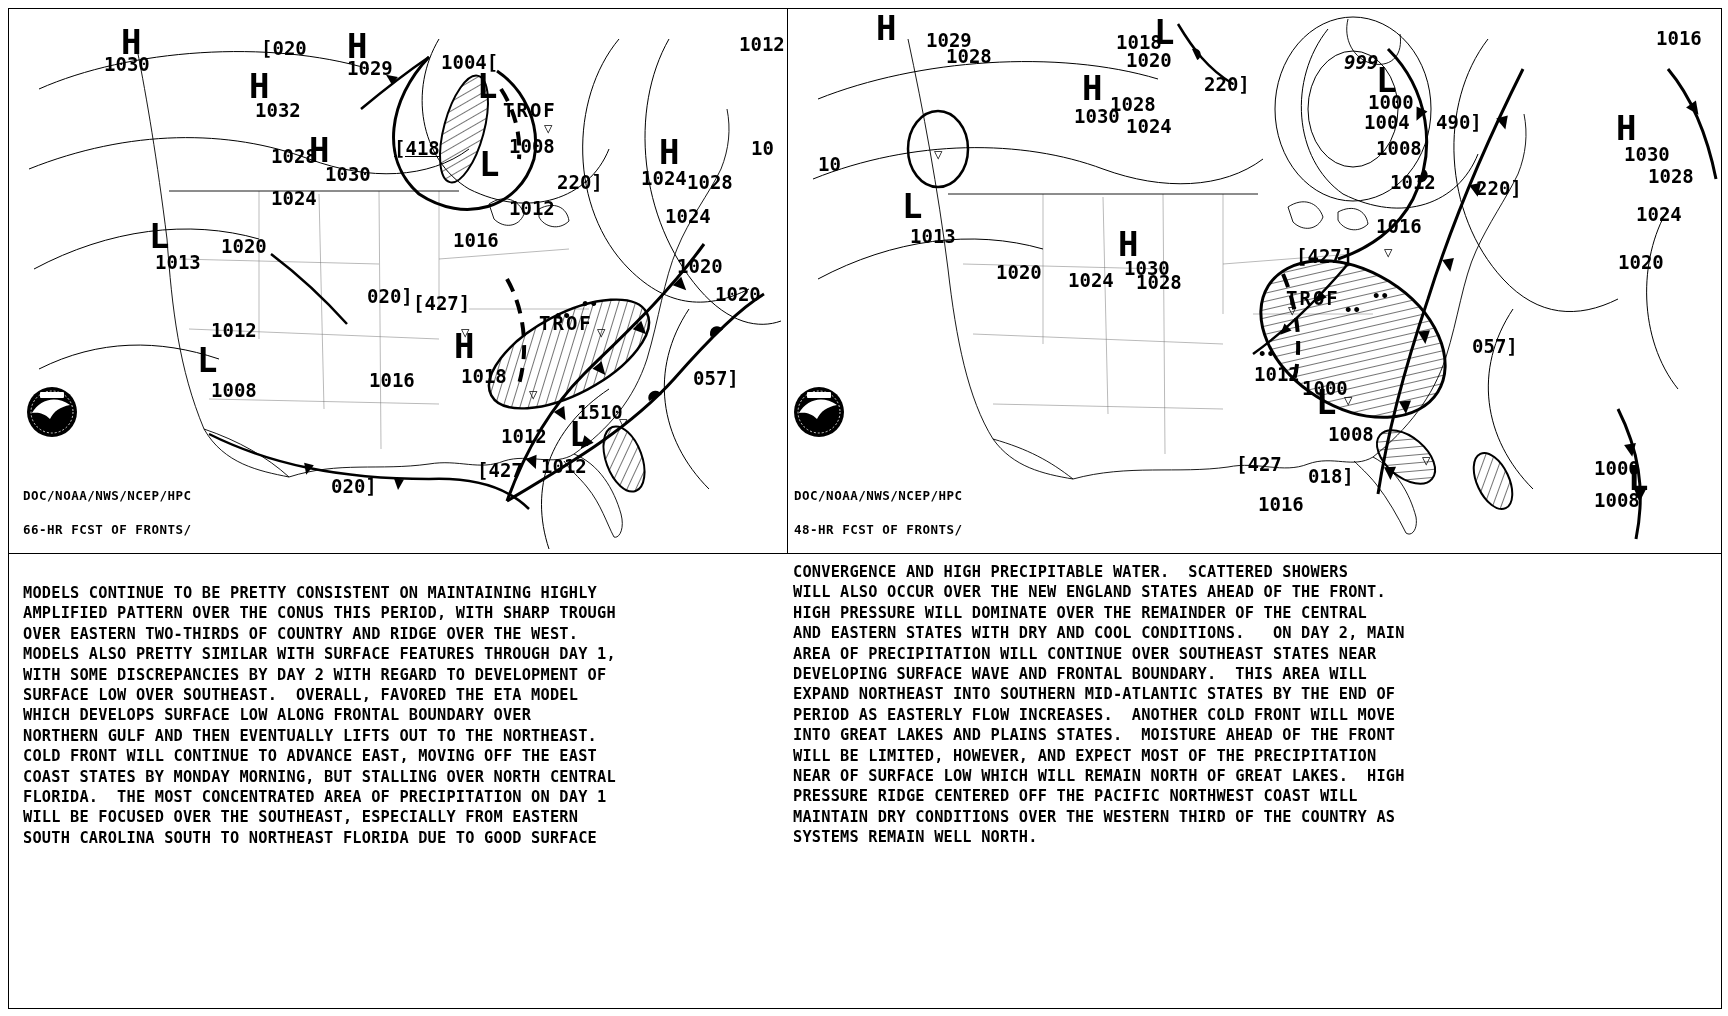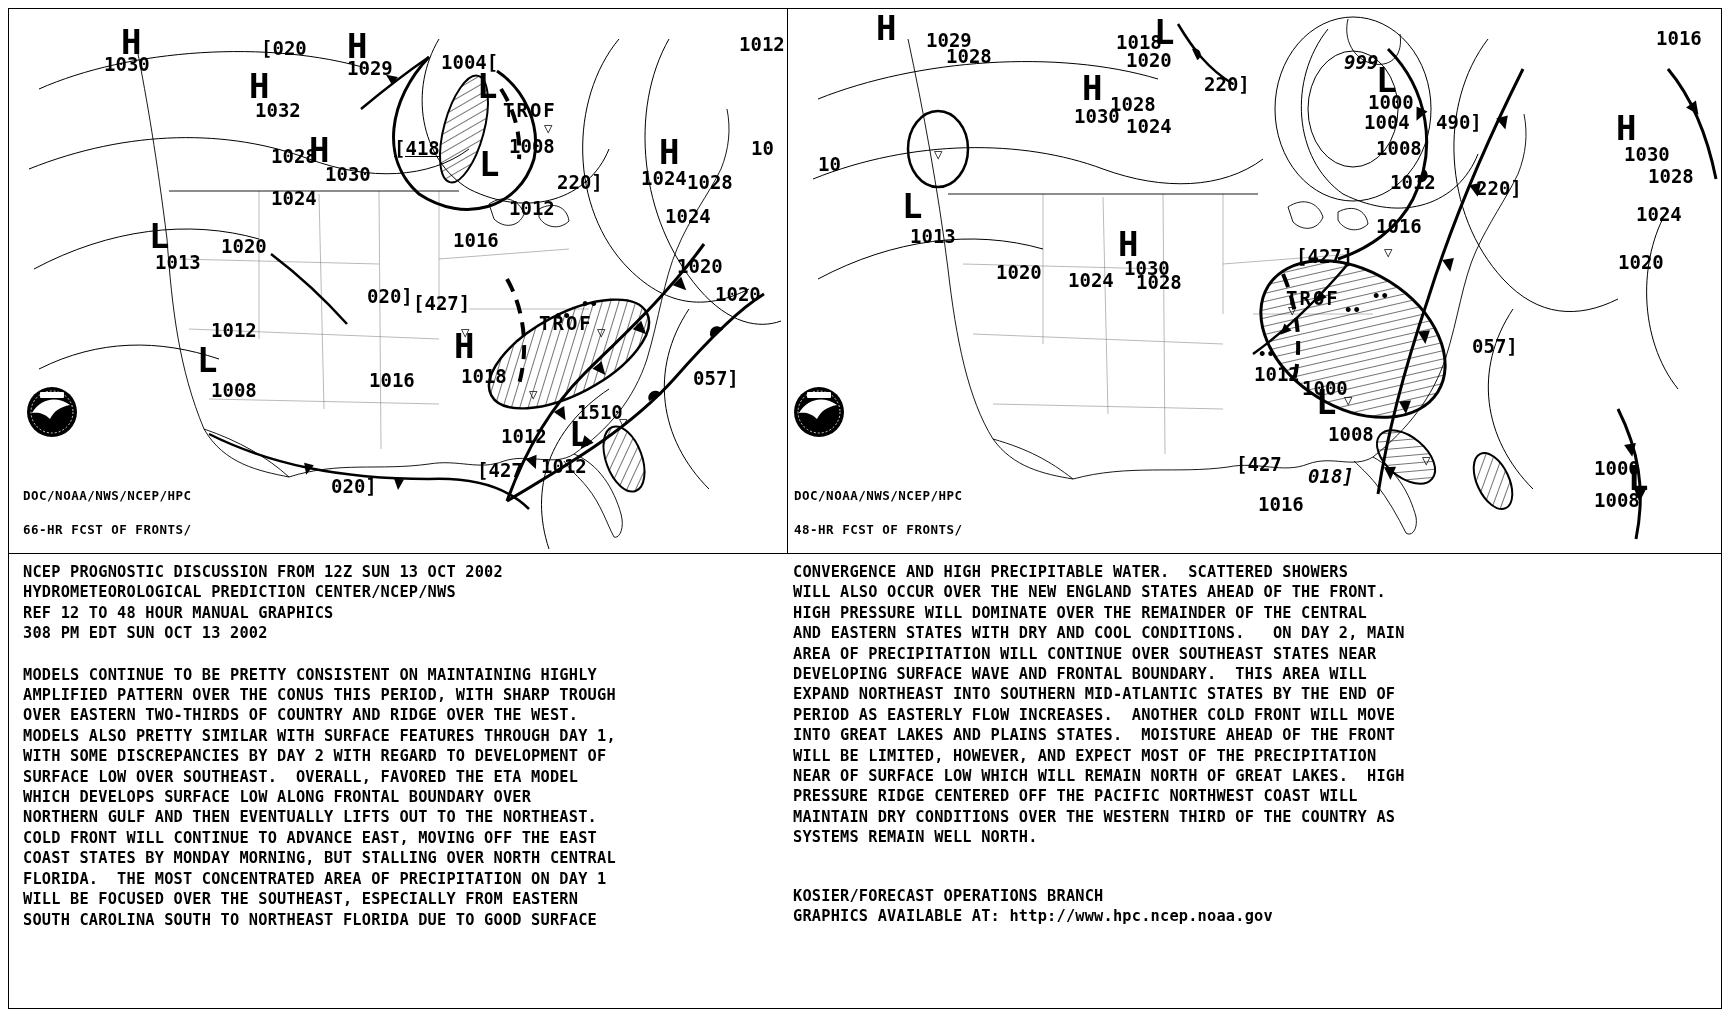--- a/index.html
+++ b/index.html
@@ -284,21 +284,21 @@
           <span class="ml p" style="left: 336px; top: 250px;">1030</span>
           <span class="ml p" style="left: 348px; top: 264px;">1028</span>
           <span class="ml b" style="left: 508px; top: 238px;">[427]</span>
           <span class="ml trof" style="left: 498px; top: 280px;">TROF</span>
           <span class="ml b" style="left: 684px; top: 328px;">057]</span>
           <span class="ml p" style="left: 466px; top: 356px;">1012</span>
           <span class="ml p" style="left: 514px; top: 370px;">1000</span>
           <span class="ml hl" style="left: 528px; top: 376px;">L</span>
           <span class="ml p" style="left: 540px; top: 416px;">1008</span>
           <span class="ml b" style="left: 448px; top: 446px;">[427</span>
-          <span class="ml b" style="left: 520px; top: 458px; font-style: italic;">018]</span>
+          <span class="ml b" style="left: 520px; top: 458px;">018]</span>
           <span class="ml p" style="left: 470px; top: 486px;">1016</span>
           <span class="ml p" style="left: 806px; top: 450px;">1000</span>
           <span class="ml hl" style="left: 840px; top: 452px;">L</span>
           <span class="ml p" style="left: 806px; top: 482px;">1008</span>
           <span class="ml sym" style="left: 596px; top: 236px;">▽</span>
           <span class="ml sym" style="left: 500px; top: 294px;">▽</span>
           <span class="ml sym" style="left: 556px; top: 384px;">▽</span>
           <span class="ml sym" style="left: 634px; top: 444px;">▽</span>
           <span class="ml sym" style="left: 146px; top: 138px;">▽</span>
           <span class="ml sym" style="left: 556px; top: 294px;">••</span>
@@ -319,24 +319,20 @@
         
         
         
         
       </div>
     </div>
   </div>
 
   <div class="discussion">
     <div class="col leftcol">
-      <pre>NCEP PROGNOSTIC DISCUSSION FROM 12Z SUN 13 OCT 2002
-HYDROMETEOROLOGICAL PREDICTION CENTER/NCEP/NWS
-REF 12 TO 48 HOUR MANUAL GRAPHICS
-308 PM EDT SUN OCT 13 2002</pre>
       <pre class="spaced">MODELS CONTINUE TO BE PRETTY CONSISTENT ON MAINTAINING HIGHLY
 AMPLIFIED PATTERN OVER THE CONUS THIS PERIOD, WITH SHARP TROUGH
 OVER EASTERN TWO-THIRDS OF COUNTRY AND RIDGE OVER THE WEST.
 MODELS ALSO PRETTY SIMILAR WITH SURFACE FEATURES THROUGH DAY 1,
 WITH SOME DISCREPANCIES BY DAY 2 WITH REGARD TO DEVELOPMENT OF
 SURFACE LOW OVER SOUTHEAST.  OVERALL, FAVORED THE ETA MODEL
 WHICH DEVELOPS SURFACE LOW ALONG FRONTAL BOUNDARY OVER
 NORTHERN GULF AND THEN EVENTUALLY LIFTS OUT TO THE NORTHEAST.
 COLD FRONT WILL CONTINUE TO ADVANCE EAST, MOVING OFF THE EAST
 COAST STATES BY MONDAY MORNING, BUT STALLING OVER NORTH CENTRAL
@@ -352,18 +348,16 @@
 AREA OF PRECIPITATION WILL CONTINUE OVER SOUTHEAST STATES NEAR
 DEVELOPING SURFACE WAVE AND FRONTAL BOUNDARY.  THIS AREA WILL
 EXPAND NORTHEAST INTO SOUTHERN MID-ATLANTIC STATES BY THE END OF
 PERIOD AS EASTERLY FLOW INCREASES.  ANOTHER COLD FRONT WILL MOVE
 INTO GREAT LAKES AND PLAINS STATES.  MOISTURE AHEAD OF THE FRONT
 WILL BE LIMITED, HOWEVER, AND EXPECT MOST OF THE PRECIPITATION
 NEAR OF SURFACE LOW WHICH WILL REMAIN NORTH OF GREAT LAKES.  HIGH
 PRESSURE RIDGE CENTERED OFF THE PACIFIC NORTHWEST COAST WILL
 MAINTAIN DRY CONDITIONS OVER THE WESTERN THIRD OF THE COUNTRY AS
 SYSTEMS REMAIN WELL NORTH.</pre>
-      <pre class="footer">KOSIER/FORECAST OPERATIONS BRANCH
-GRAPHICS AVAILABLE AT: http://www.hpc.ncep.noaa.gov</pre>
     </div>
   </div>
 
 </div>
 
 </body></html>

